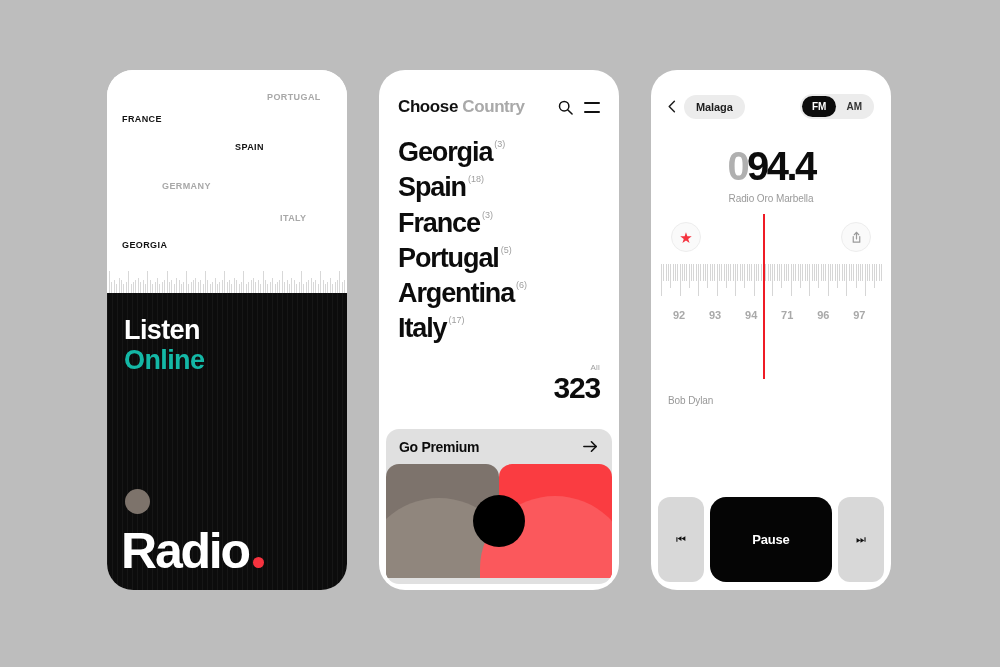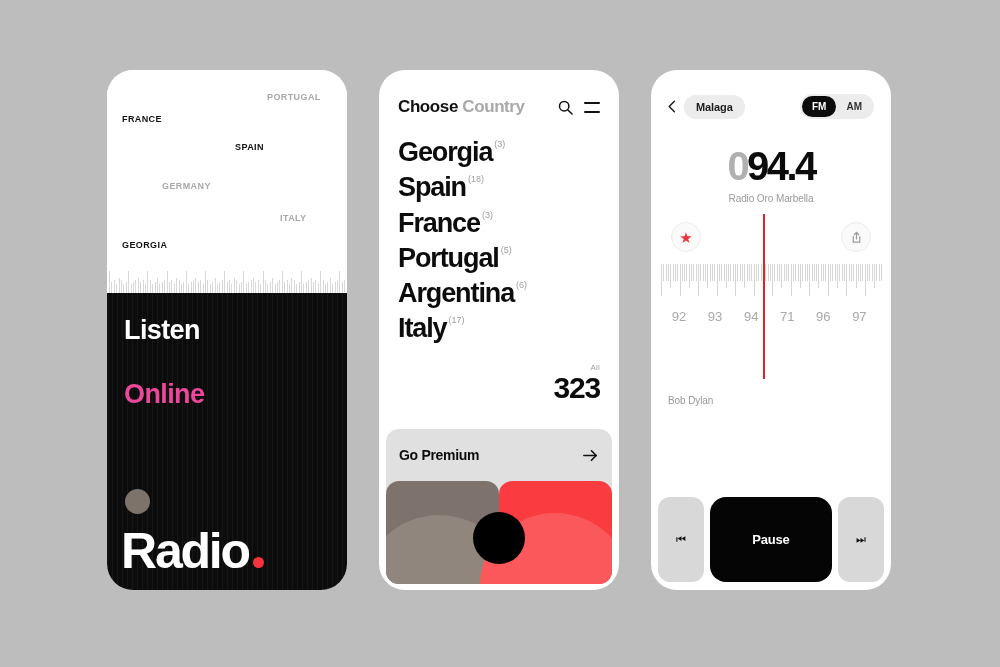--- a/index.html
+++ b/index.html
@@ -53,22 +53,22 @@
       rgba(255,255,255,0) 1px,
       rgba(255,255,255,0) 5px);
     pointer-events: none;
   }
   .listen-block { position: absolute; left: 17px; top: 22px; }
   .listen-1 {
     font-size: 27px; font-weight: bold; color: #ffffff;
     letter-spacing: -0.6px; line-height: 1.12;
   }
   .listen-2 {
-    font-size: 27px; font-weight: bold; color: #ec4899;
-    letter-spacing: -0.6px; line-height: 1.12; margin-top: 34px;
+    font-size: 27px; font-weight: bold; color: #14b8a6;
+    letter-spacing: -0.6px; line-height: 1.12;
   }
   .dot-knob {
     position: absolute; left: 18px; bottom: 76px;
     width: 25px; height: 25px; border-radius: 50%;
     background: #7d736b;
   }
   .radio-word {
     position: absolute; left: 14px; bottom: 14px;
     font-size: 50px; font-weight: bold; color: #ffffff;
     letter-spacing: -2.2px; line-height: 1;
@@ -112,21 +112,21 @@
 
   .premium-card {
     position: absolute; left: 7px; bottom: 6px;
     width: 226px; height: 155px;
     background: #e0e0e0;
     border-radius: 13px;
     overflow: hidden;
   }
   .premium-head {
     display: flex; align-items: center;
-    height: 52px; padding: 0 13px;
+    height: 35px; padding: 0 13px;
   }
   .premium-title { font-size: 14px; font-weight: bold; color: #0c0c0c; letter-spacing: -0.3px; }
   .premium-arrow { margin-left: auto; width: 17px; height: 17px; }
   .premium-art {
     position: relative;
     height: 114px;
     overflow: hidden;
   }
   .art-left {
     position: absolute; left: 0; top: 0;
@@ -211,22 +211,23 @@
   .round-btn.fav { left: 20px; }
   .round-btn.share { right: 20px; }
   .star-glyph { color: #f5333f; font-size: 15px; line-height: 1; }
 
   .dial { position: absolute; left: 0; right: 0; top: 50px; height: 42px; }
   .dial .dt {
     position: absolute; top: 0; width: 1px; background: #d6d6d6;
   }
   .dial-nums { position: absolute; left: 0; right: 0; top: 95px; height: 14px; }
   .dial-nums span {
-    position: absolute; font-size: 13px; color: #a9a9a9;
+    position: absolute; font-size: 11px; color: #a9a9a9;
     transform: translateX(-50%);
+    font-weight: bold;
   }
   .needle {
     position: absolute; top: 0px; bottom: 10px;
     width: 2px; background: #ef1b25;
   }
 
   .track-info { padding: 0 17px; margin-top: 6px; }
   .track-artist { font-size: 10px; color: #989898; letter-spacing: -0.1px; }
   .track-title {
     font-size: 16px; font-weight: bold; color: #0c0c0c;

